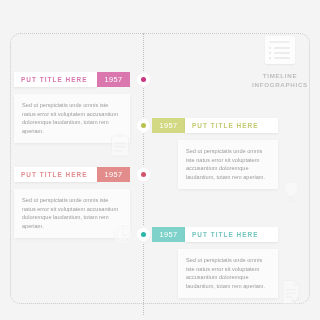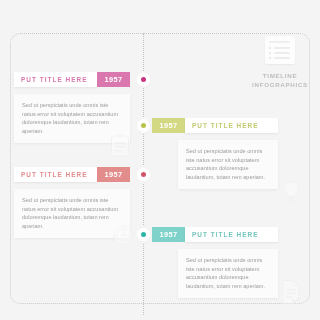--- a/index.html
+++ b/index.html
@@ -58,21 +58,21 @@
     flex:1 1 auto;
   }
   .titletext{
     font-size:6.4px;letter-spacing:1.05px;font-weight:bold;
     white-space:nowrap;padding:0 7px;
   }
   .yeartab{
     flex:0 0 auto;
     width:33px;
     display:flex;align-items:center;justify-content:center;
-    font-size:7.4px;font-weight:bold;letter-spacing:.4px;
+    font-size:7.4px;font-weight:normal;letter-spacing:.4px;
     color:#ffffff;
   }
   .body{
     margin-top:7px;
     padding:7px 8px 8px 8px;
     font-size:5.6px;line-height:8.6px;
     color:#9c9c9c;
     box-shadow:0 1px 3px rgba(0,0,0,.06);
   }
 

